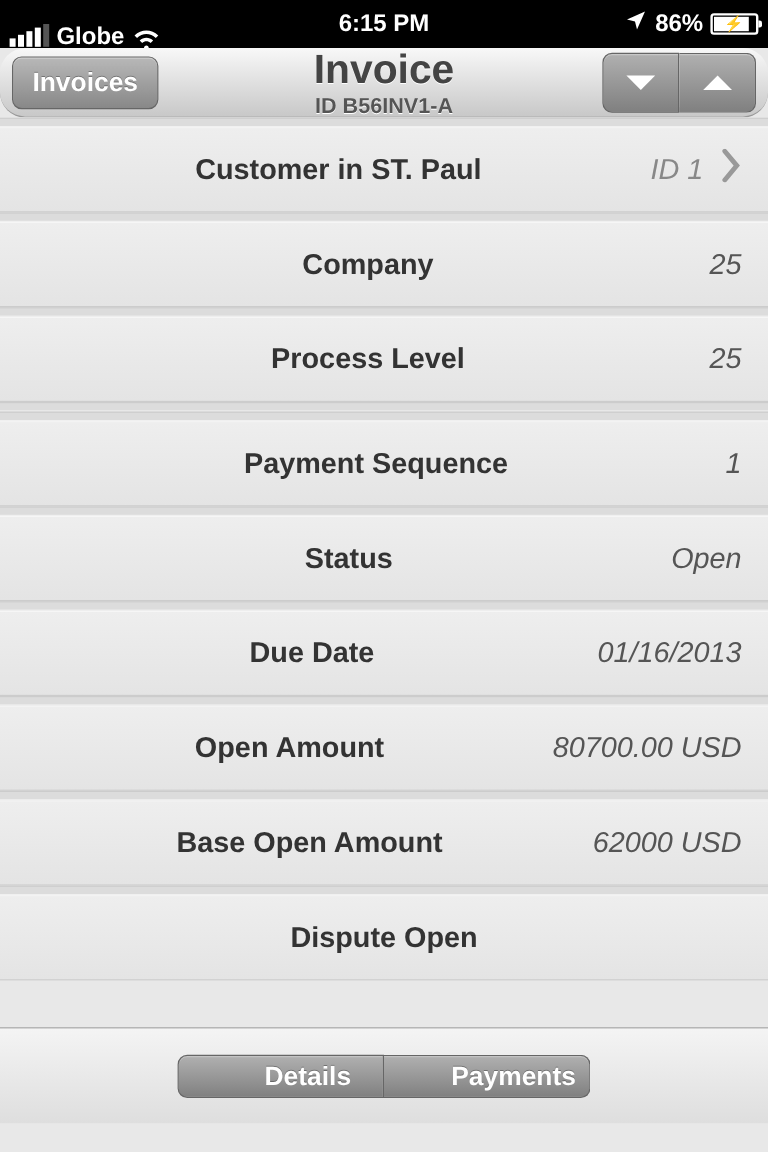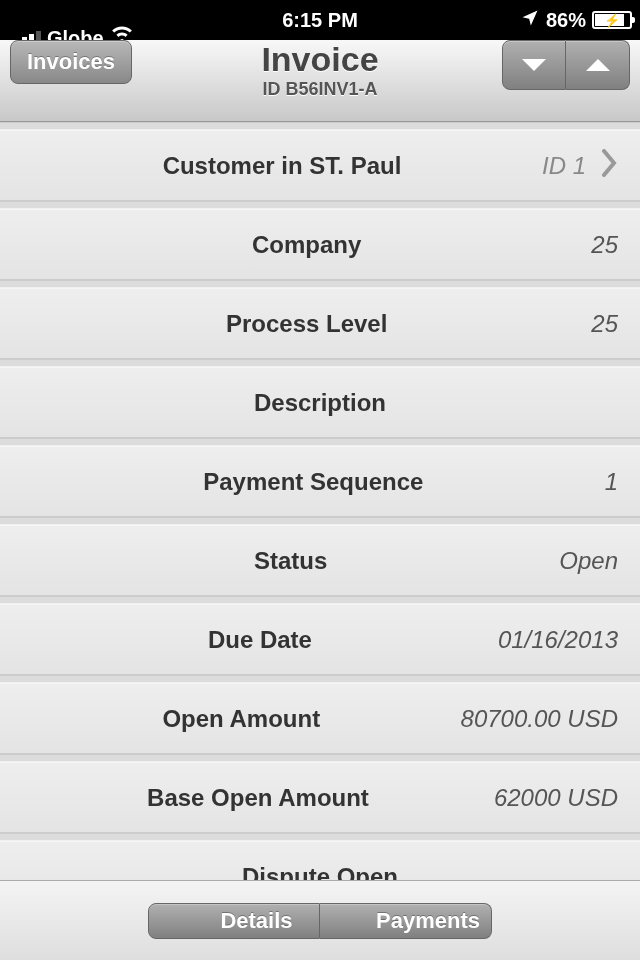--- a/index.html
+++ b/index.html
@@ -13,44 +13,45 @@
     .status-bar {
       height: 40px;
       background: #000;
       color: #fff;
       display: flex;
       align-items: center;
       padding: 0 8px;
       font-size: 20px;
       font-weight: bold;
     }
-    .status-left { display: flex; align-items: flex-end; gap: 6px; flex: 1; margin-top: 30px; }
+    .status-left { display: flex; align-items: flex-start; gap: 6px; flex: 1; margin-top: 30px; }
     .status-center { flex: 1; text-align: center; }
     .status-right { flex: 1; display: flex; justify-content: flex-end; align-items: center; gap: 6px; }
     .signal-bars { display: flex; align-items: flex-end; gap: 2px; }
     .signal-bars span { width: 5px; height: 7px; background: #fff; display: inline-block; }
     .signal-bars span:nth-child(2){height:10px}
     .signal-bars span:nth-child(3){height:13px}
     .signal-bars span:nth-child(4){height:16px}
     .signal-bars span:nth-child(5){height:19px; background:#555}
     .wifi-icon svg { width: 24px; height: 24px; }
     .location-icon svg { width: 20px; height: 20px; }
     .battery { width: 40px; height: 18px; border: 2px solid #fff; border-radius: 3px; position:relative; display:flex; align-items:center; padding:1px;}
     .battery::after{content:'';position:absolute;right:-5px;top:4px;width:3px;height:6px;background:#fff;border-radius:0 2px 2px 0;}
     .battery-fill{background:#fff;height:100%;width:86%;}
     .bolt{position:absolute;left:50%;top:50%;transform:translate(-50%,-50%);font-size:13px;color:#000;}
 
     .nav-bar {
-      height: 82px;
+      height: 58px;
       background: linear-gradient(to bottom, #f8f8f8 0%, #e0e0e0 50%, #c8c8c8 100%);
       border-bottom: 1px solid #999;
       display: flex;
-      align-items: flex-start;
+      align-items: center;
       padding: 0 10px;
       position: relative;
+      border-radius: 21px;
     }
     .nav-back {
       background: linear-gradient(to bottom, #b8b8b8, #888);
       border: 1px solid #666;
       border-radius: 8px;
       padding: 8px 16px;
       color: #fff;
       font-size: 22px;
       font-weight: bold;
       text-shadow: 0 -1px 0 rgba(0,0,0,0.3);
@@ -182,24 +183,20 @@
   <div class="row">
     <span class="label">Company</span>
     <span class="value">25</span>
   </div>
   <div class="spacer"></div>
   <div class="row">
     <span class="label">Process Level</span>
     <span class="value">25</span>
   </div>
   <div class="spacer"></div>
-  <div class="row">
-    <span class="label">Description</span>
-    <span class="value"></span>
-  </div>
   <div class="spacer"></div>
   <div class="row">
     <span class="label">Payment Sequence</span>
     <span class="value">1</span>
   </div>
   <div class="spacer"></div>
   <div class="row">
     <span class="label">Status</span>
     <span class="value">Open</span>
   </div>

